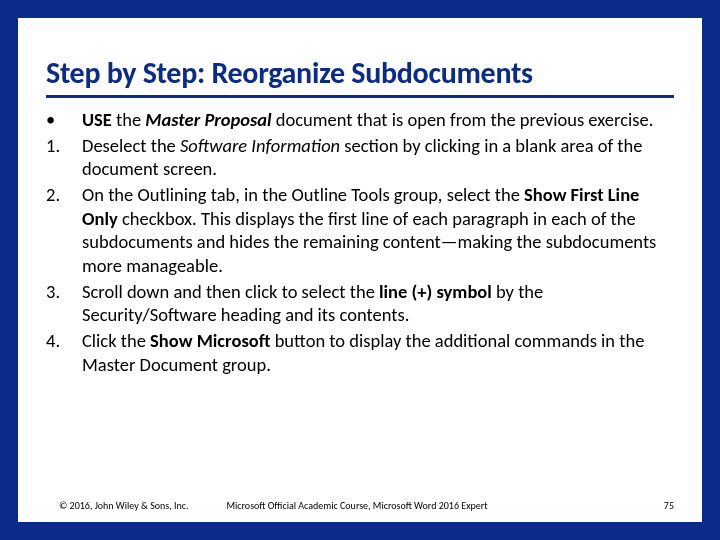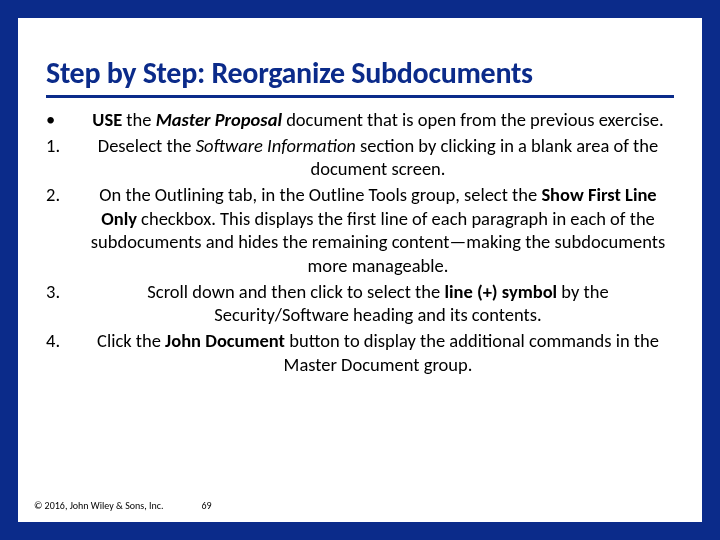--- a/index.html
+++ b/index.html
@@ -50,25 +50,24 @@
     margin: 0 0 2px 0;
   }
   ol.steps li .num {
     flex: 0 0 30px;
     text-align: left;
     padding-right: 6px;
     white-space: nowrap;
   }
   ol.steps li .txt {
     flex: 1 1 auto;
-    text-align: center;
   }
   .footer {
     position: absolute;
-    left: 16px;
+    left: 41px;
     right: 28px;
     bottom: 10px;
     font-size: 10px;
     color: #000;
     display: flex;
     align-items: baseline;
   }
   .footer .copy { flex: 0 0 auto; margin-right: 38px; }
   .footer .course { flex: 1 1 auto; }
   .footer .page { flex: 0 0 auto; }
@@ -93,23 +92,24 @@
         <li>
           <span class="num">2.</span>
           <span class="txt">On the Outlining tab, in the Outline Tools group, select the <b>Show First Line Only</b> checkbox. This displays the first line of each paragraph in each of the subdocuments and hides the remaining content—making the subdocuments more manageable.</span>
         </li>
         <li>
           <span class="num">3.</span>
           <span class="txt">Scroll down and then click to select the <b>line (+) symbol</b> by the Security/Software heading and its contents.</span>
         </li>
         <li>
           <span class="num">4.</span>
-          <span class="txt">Click the <b>John Document</b> button to display the additional commands in the Master Document group.</span>
+          <span class="txt">Click the <b>Show Microsoft</b> button to display the additional commands in the Master Document group.</span>
         </li>
       </ol>
 
     <div class="footer">
       <span class="copy">© 2016, John Wiley &amp; Sons, Inc.</span>
-      <span class="page">69</span>
+      <span class="course">Microsoft Official Academic Course, Microsoft Word 2016 Expert</span>
+      <span class="page">75</span>
     </div>
 
   </div>
 </div>
 
 </body></html>

